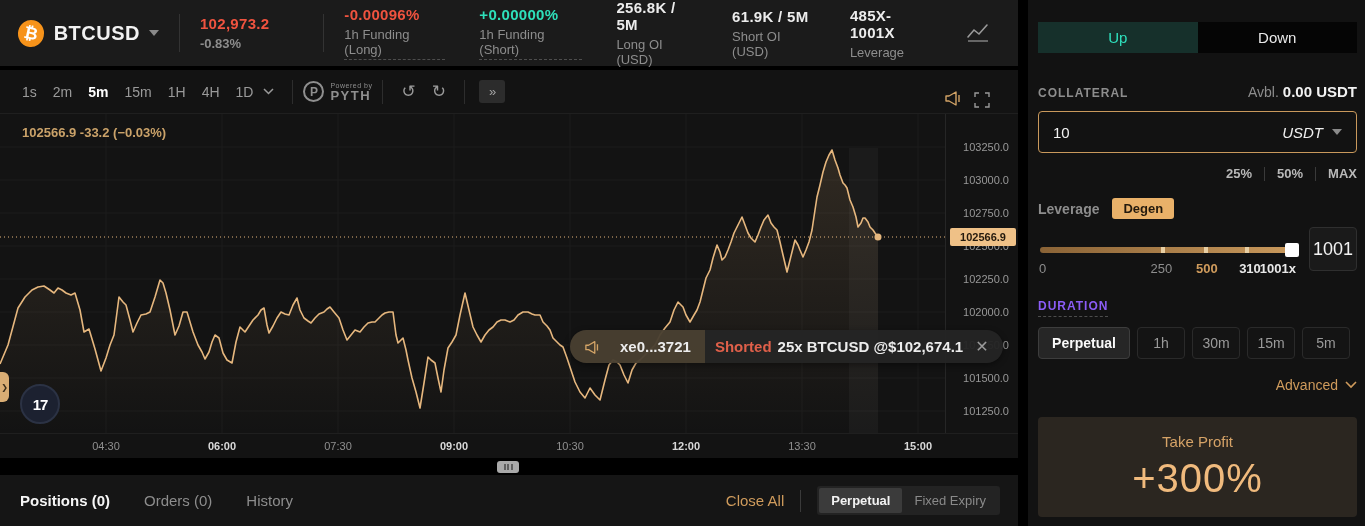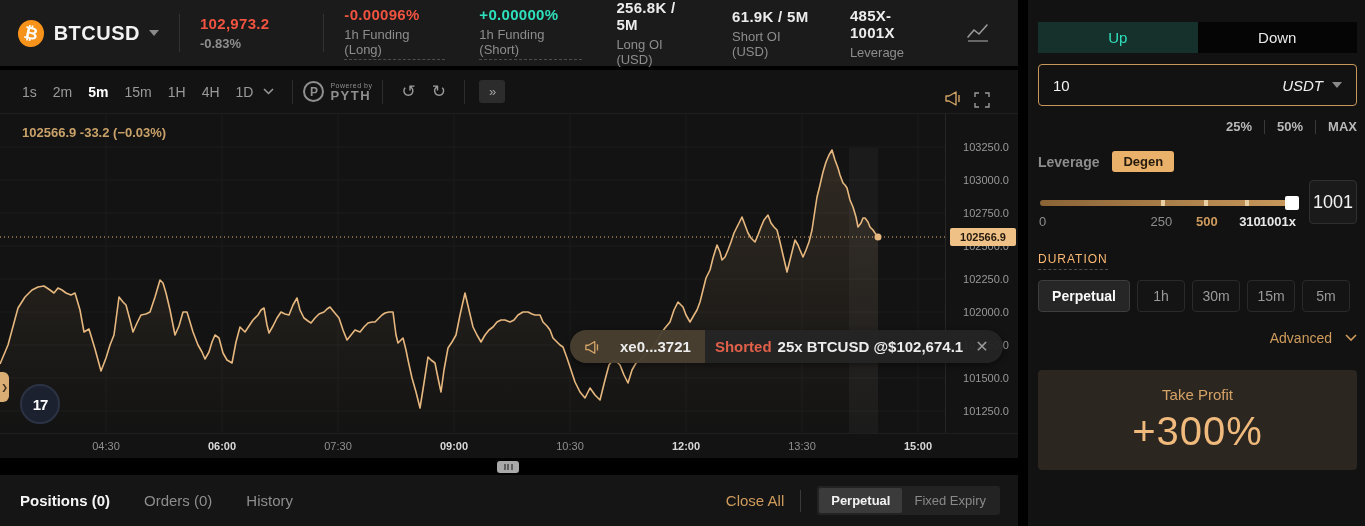--- a/index.html
+++ b/index.html
@@ -122,29 +122,29 @@
     background:linear-gradient(90deg,#8a6336,#c9995c); }
   .tick { position:absolute; top:0; width:4px; height:6px; background:#e8cfa4; }
   #thumb { position:absolute; left:247px; top:8px; width:14px; height:14px; background:#fff;
     border-radius:2px; cursor:grab; }
   .sl-label { position:absolute; top:26px; transform:translateX(-50%); font-size:13px; color:#8d8d8d; }
   .sl-label.gold { color:#cf9b5c; font-weight:bold; }
   .sl-label.bright { color:#e8e8e8; font-weight:bold; }
   #lev-value { position:absolute; right:0; top:-8px; width:48px; height:44px; background:#1a1a1a;
     border:1px solid #2f2f2f; border-radius:4px; display:flex; align-items:center;
     justify-content:center; color:#f2f2f2; font-size:18px; }
-  #duration-label { margin-top:18px; font-size:12px; font-weight:normal; letter-spacing:1px;
-    color:#fdba74; display:inline-block; border-bottom:1px dashed #4d4d4d; padding-bottom:3px; }
+  #duration-label { margin-top:18px; font-size:12px; font-weight:bold; letter-spacing:1px;
+    color:#8b5cf6; display:inline-block; border-bottom:1px dashed #4d4d4d; padding-bottom:3px; }
   #dur-row { display:flex; gap:7px; margin-top:10px; }
   .dur-btn { height:32px; border:1px solid #2a2a2a; border-radius:4px; background:#141414;
     color:#9a9a9a; font-size:14px; display:flex; align-items:center; justify-content:center;
     cursor:pointer; }
   .dur-btn.active { background:#262626; border-color:#3d3d3d; color:#fafafa; font-weight:bold; }
   .dur-btn.w1 { width:92px; } .dur-btn.w2 { width:48px; }
-  #advanced { display:flex; justify-content:flex-end; align-items:center; gap:13px; margin-top:18px;
+  #advanced { display:flex; justify-content:flex-end; align-items:center; gap:7px; margin-top:18px;
     color:#cf9b5c; font-size:14px; cursor:pointer; }
   #tp-box { margin-top:24px; height:100px; background:#2b2620; border-radius:4px;
     display:flex; flex-direction:column; align-items:center; justify-content:center; gap:6px;
     cursor:pointer; }
   #tp-label { color:#d6a367; font-size:15px; }
   #tp-value { color:#f0ba7d; font-size:40px; font-weight:normal; letter-spacing:1px; }
   svg { display:block; }
 </style>
 </head>
 <body>
@@ -335,20 +335,26 @@
       <span class="mode-opt">Fixed Expiry</span>
     </div>
   </div>
 
   <div id="side" class="abs">
     <div id="dir-tabs">
       <div class="dir-tab up">Up</div>
       <div class="dir-tab down">Down</div>
     </div>
 
+    <div id="collat-row">
+      <span id="collat-label">COLLATERAL</span>
+      <span id="avbl">
+        <span>Avbl.</span><b>0.00 USDT</b>
+      </span>
+    </div>
 
     <div id="amt-box">
       <input id="amt-input" value="10" style="">
       <span id="cur-select">
         <span>USDT</span>
         <span class="caret"></span>
       </span>
     </div>
 
     <div id="quick-row">

